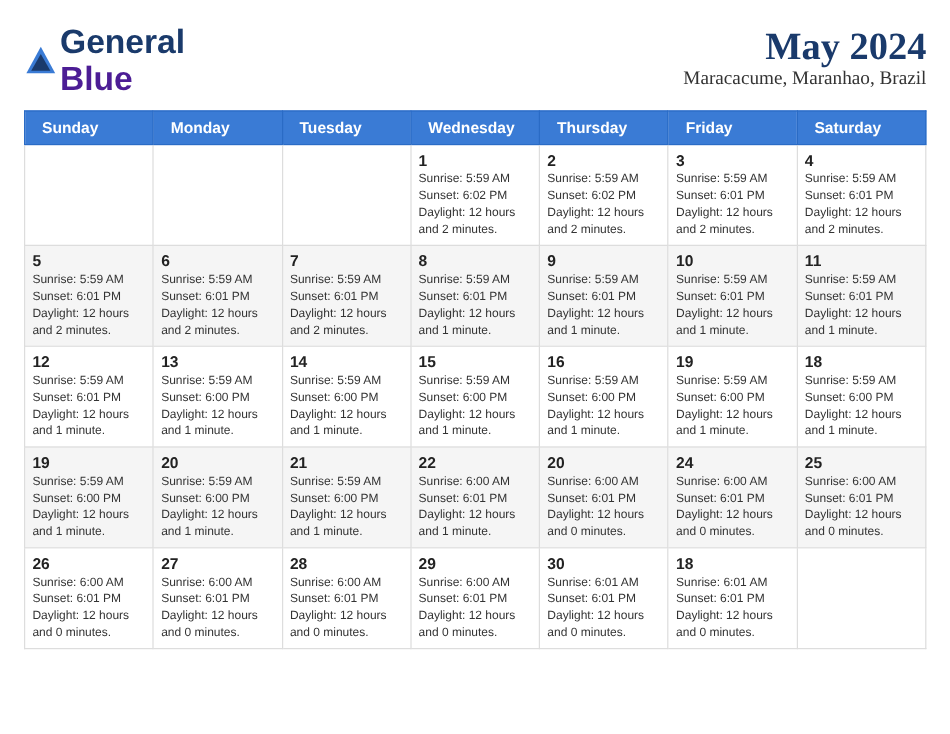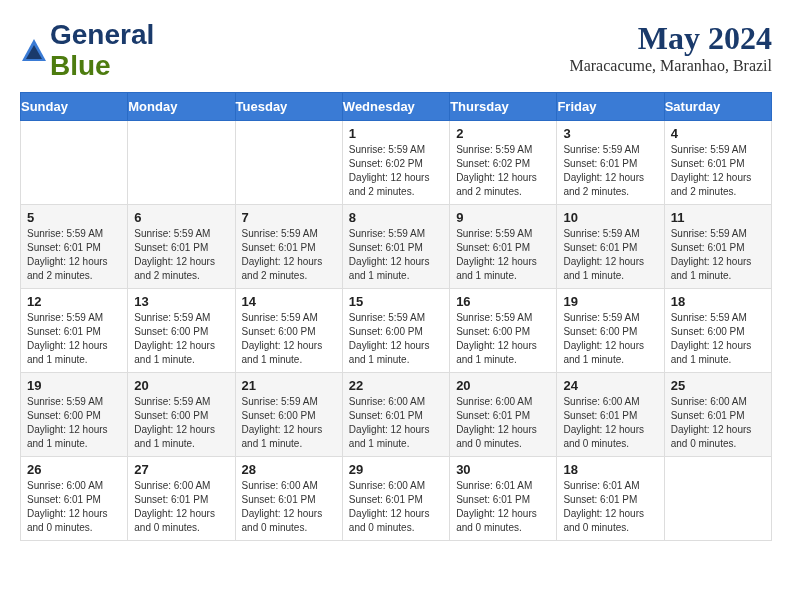--- a/index.html
+++ b/index.html
@@ -20,21 +20,21 @@
       display: flex;
       align-items: center;
     }
     .logo-text {
       font-size: 28px;
       font-weight: bold;
       color: #1a3a6b;
       line-height: 1.1;
     }
     .logo-text span {
-      color: #4d7c0f;
+      color: #4c1d95;
     }
     .logo-icon {
       width: 28px;
       height: 28px;
       margin-right: 2px;
     }
     .title-area {
       text-align: right;
       font-family: Liberation Serif, serif;
     }
@@ -49,21 +49,21 @@
     }
     .calendar-table {
       width: 100%;
       border-collapse: collapse;
       border: 1px solid #ccc;
     }
     .calendar-table th {
       background-color: #3a7bd5;
       color: white;
       text-align: left;
-      padding: 6px 0;
+      padding: 6px 14px;
       font-size: 13px;
       font-weight: bold;
       border: 1px solid #2a6bc5;
     }
     .calendar-table td {
       vertical-align: top;
       padding: 5px 6px;
       border: 1px solid #ddd;
       width: 107px;
       min-height: 80px;

